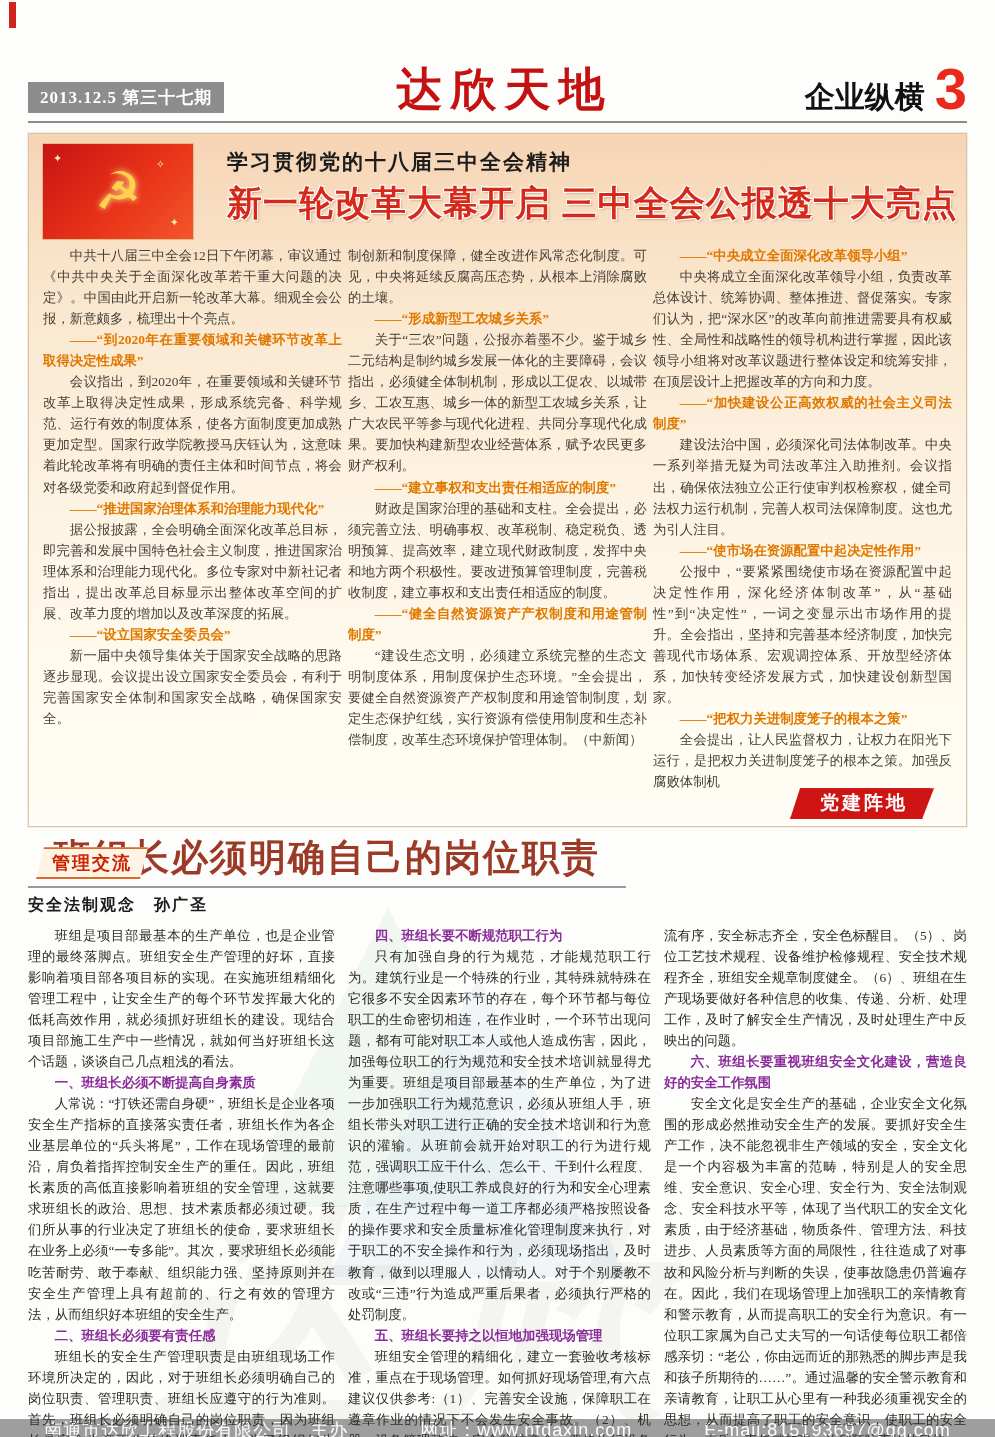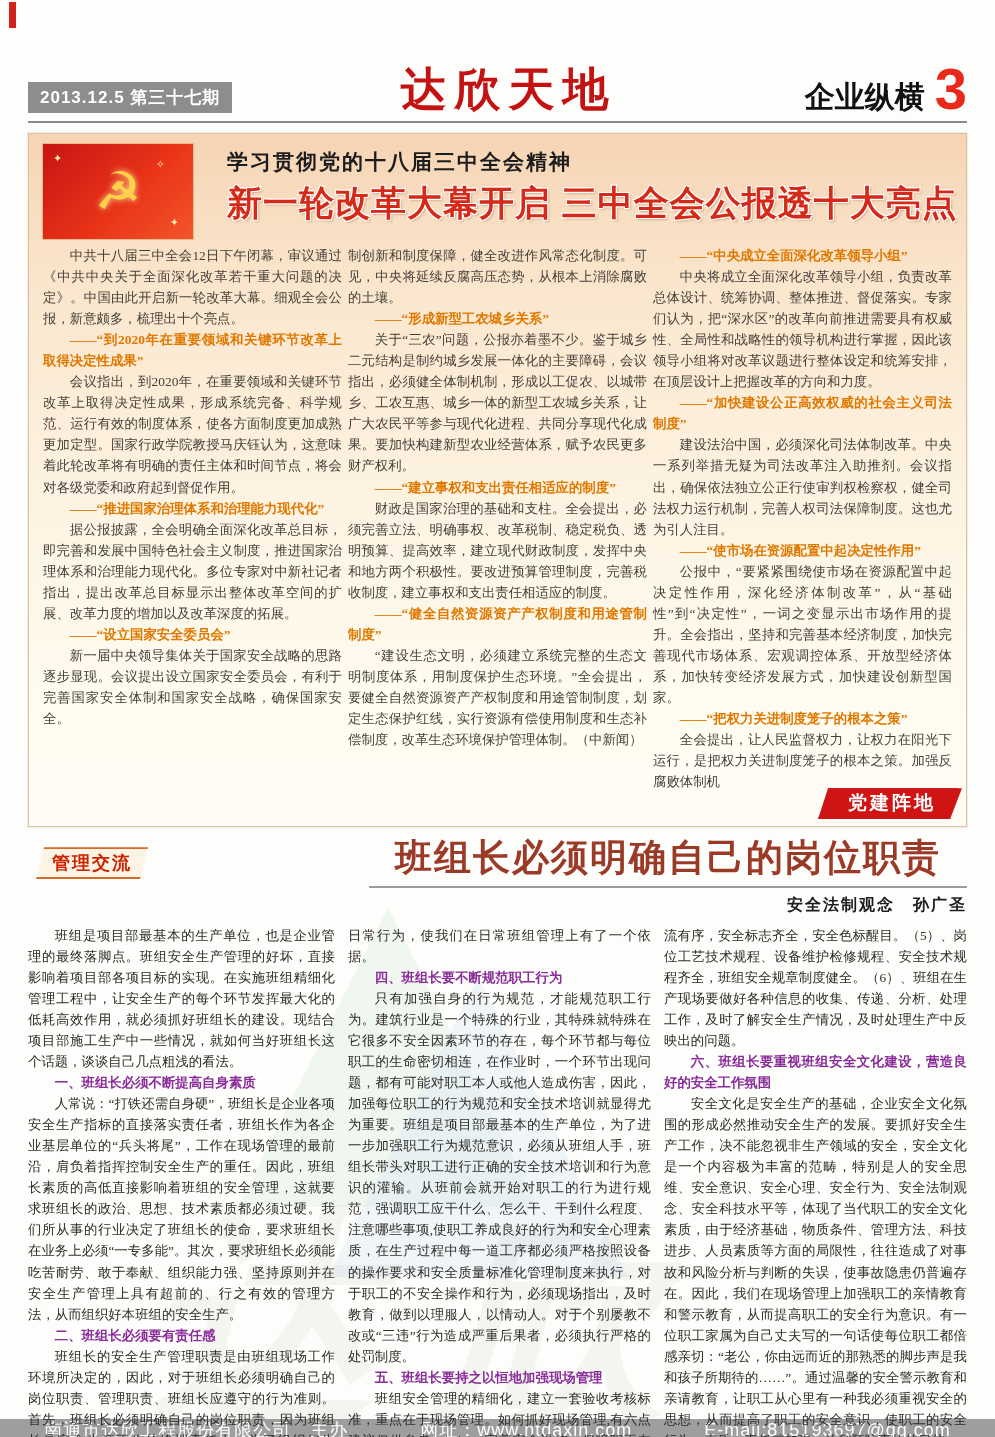--- a/index.html
+++ b/index.html
@@ -5,21 +5,21 @@
   html,body{margin:0;padding:0;}
   body{
     width:995px;height:1437px;position:relative;background:#fdfdfb;
     font-family:"Liberation Serif","DejaVu Serif",serif;color:#333;overflow:hidden;
   }
   .regmark{position:absolute;left:9px;top:2px;width:7px;height:26px;background:#d2231a;}
   .page{padding:0 28px;position:relative;}
 
   
   .header{display:flex;align-items:flex-end;justify-content:space-between;padding-top:62px;}
-  .date-box{background:#8d8d8f;color:#fff;font-family:Liberation Sans, sans-serif;
+  .date-box{background:#8d8d8f;color:#fff;font-family:Liberation Serif, serif;
     font-size:17px;font-weight:bold;padding:4px 12px;letter-spacing:1px;}
   .masthead{color:#c41212;font-size:46px;font-weight:bold;letter-spacing:8px;
     transform:translateX(-10px);line-height:1;}
   .sect-wrap{display:flex;align-items:flex-end;gap:10px;}
   .section-title{font-size:30px;font-weight:bold;color:#111;font-family:"Liberation Sans","DejaVu Sans",sans-serif;line-height:1.1;margin-top:18px;}
   .page-num{color:#e8291c;font-size:58px;font-weight:bold;line-height:.85;font-family:"Liberation Sans","DejaVu Sans",sans-serif;}
   .header-rule{border:0;border-top:2px solid #8e8a8a;margin:8px 0 10px 0;}
 
   
   .top-box{border:1px solid #dcc39c;outline:1px solid #eee;position:relative;
@@ -37,35 +37,35 @@
     letter-spacing:2px;margin-bottom:4px;}
   .headline{font-size:35px;font-weight:bold;color:#d52a1a;font-family:"Liberation Sans","DejaVu Sans",sans-serif;
     letter-spacing:1px;white-space:nowrap;
     text-shadow:-1px -1px 0 #fff,1px -1px 0 #fff,-1px 1px 0 #fff,1px 1px 0 #fff,2px 2px 2px rgba(120,40,0,.25);}
   .cols{display:flex;gap:6px;}
   .col{flex:1;min-width:0;}
   .top-box p{margin:0;font-size:13.4px;line-height:1.57;text-align:justify;color:#443f38;}
   .p-para{text-indent:2em;}
   .p-cont{text-indent:0;}
   .top-box .p-subhead{text-indent:2em;font-weight:bold;color:#e07800;}
-  .flag-badge{position:absolute;right:4px;bottom:7px;background:#cf1414;color:#fff;font-weight:bold;
+  .flag-badge{position:absolute;right:32px;bottom:7px;background:#cf1414;color:#fff;font-weight:bold;
     font-family:"Liberation Sans","DejaVu Sans",sans-serif;font-size:19px;letter-spacing:3px;
     padding:2px 26px 3px 30px;clip-path:polygon(10px 0,100% 0,calc(100% - 12px) 100%,0 100%);
     box-shadow:-4px 0 0 #8f0f0f;}
 
   
   .mid{margin-top:10px;position:relative;}
   .wm{position:absolute;pointer-events:none;z-index:0;}
   .wm1{left:210px;top:70px;width:300px;height:300px;background:#dff0e2;opacity:.45;
     clip-path:polygon(50% 0,100% 100%,0 100%);}
   .wm2{left:300px;top:140px;width:300px;height:300px;background:#dde9f5;opacity:.4;
     clip-path:polygon(50% 0,100% 100%,0 100%);}
   .wm3{left:120px;top:330px;font-size:230px;color:rgba(80,70,60,.05);font-weight:bold;
     font-style:italic;white-space:nowrap;}
-  .mid-head{position:relative;text-align:right;z-index:1;}
+  .mid-head{position:relative;text-align:left;z-index:1;}
   .badge-mgmt{position:absolute;left:4px;top:10px;background:#fdf4e6;color:#cc2200;font-weight:bold;
     font-family:"Liberation Sans","DejaVu Sans",sans-serif;font-size:18px;letter-spacing:2px;
     padding:2px 20px;border-top:2px solid #d86b2a;border-bottom:2px solid #d86b2a;
     clip-path:polygon(12px 0,calc(100% - 4px) 0,calc(100% - 12px) 100%,4px 100%);}
   .mid-title{display:inline-block;font-size:37px;font-weight:bold;color:#9c3a28;
     font-family:"Liberation Sans","DejaVu Sans",sans-serif;letter-spacing:2px;
     border-bottom:2px solid #9a9a9a;padding:0 26px 6px 26px;line-height:1.15;}
   .byline{font-size:16px;font-weight:bold;color:#1c1c1c;margin:7px 0 9px 0;
     font-family:"Liberation Sans","DejaVu Sans",sans-serif;letter-spacing:2px;}
   .mid-body{display:flex;position:relative;z-index:1;}
@@ -157,21 +157,20 @@
       <div class="mcol1">
           <p class="p-para">班组是项目部最基本的生产单位，也是企业管理的最终落脚点。班组安全生产管理的好坏，直接影响着项目部各项目标的实现。在实施班组精细化管理工程中，让安全生产的每个环节发挥最大化的低耗高效作用，就必须抓好班组长的建设。现结合项目部施工生产中一些情况，就如何当好班组长这个话题，谈谈自己几点粗浅的看法。</p>
           <p class="p-subhead">一、班组长必须不断提高自身素质</p>
           <p class="p-para">人常说：“打铁还需自身硬”，班组长是企业各项安全生产指标的直接落实责任者，班组长作为各企业基层单位的“兵头将尾”，工作在现场管理的最前沿，肩负着指挥控制安全生产的重任。因此，班组长素质的高低直接影响着班组的安全管理，这就要求班组长的政治、思想、技术素质都必须过硬。我们所从事的行业决定了班组长的使命，要求班组长在业务上必须“一专多能”。其次，要求班组长必须能吃苦耐劳、敢于奉献、组织能力强、坚持原则并在安全生产管理上具有超前的、行之有效的管理方法，从而组织好本班组的安全生产。</p>
           <p class="p-subhead">二、班组长必须要有责任感</p>
           <p class="p-para">班组长的安全生产管理职责是由班组现场工作环境所决定的，因此，对于班组长必须明确自己的岗位职责、管理职责、班组长应遵守的行为准则。首先，班组长必须明确自己的岗位职责，因为班组长是安全生产工作的终端责任人，为了组织好生产，班组长必须加强职工队伍的安全、技术素质培训，努力带好队伍，实现安全生产。其次，施工企业及项目部的各项管理制度最终是靠班组长来落实的，因此，我们要求班组长必须保障安全生产，保证贯彻落实好安全生产的方针、政策、制度、事故分析原因等各项工作，组织好班前会，布置好本班任务和安全注意事项。做到跟班作业，把握现场作业的全过程，要做到“腿勤”、“手勤”、“眼勤”、“口勤，”的四勤原则，加强安全质量检查验收，处理安全隐患，严查“三违”。同时,班组长必须规范自己的行为准则，要严守职责，对班组的安全建设和安全生产负责，以身作则，坚决做到不违章指挥，不违章操作，了解职工思想，在安全文化学习和技术培训上必须起到带头做用。</p>
         </div>
       <div class="mright">
         <div class="mright-cols">
           <div class="col">
-              <p class="p-cont">日常行为，使我们在日常班组管理上有了一个依据。</p>
               <p class="p-subhead">四、班组长要不断规范职工行为</p>
               <p class="p-para">只有加强自身的行为规范，才能规范职工行为。建筑行业是一个特殊的行业，其特殊就特殊在它很多不安全因素环节的存在，每个环节都与每位职工的生命密切相连，在作业时，一个环节出现问题，都有可能对职工本人或他人造成伤害，因此，加强每位职工的行为规范和安全技术培训就显得尤为重要。班组是项目部最基本的生产单位，为了进一步加强职工行为规范意识，必须从班组人手，班组长带头对职工进行正确的安全技术培训和行为意识的灌输。从班前会就开始对职工的行为进行规范，强调职工应干什么、怎么干、干到什么程度、注意哪些事项,使职工养成良好的行为和安全心理素质，在生产过程中每一道工序都必须严格按照设备的操作要求和安全质量标准化管理制度来执行，对于职工的不安全操作和行为，必须现场指出，及时教育，做到以理服人，以情动人。对于个别屡教不改或“三违”行为造成严重后果者，必须执行严格的处罚制度。</p>
               <p class="p-subhead">五、班组长要持之以恒地加强现场管理</p>
               <p class="p-para">班组安全管理的精细化，建立一套验收考核标准，重点在于现场管理。如何抓好现场管理,有六点建议仅供参考:（1）、完善安全设施，保障职工在遵章作业的情况下不会发生安全事故。（2）、机器、设备管理整洁，安全防护齐全，严格执行设备巡检制度，及时消除事故隐患。（3）、班组人员必须经过三及安全教育培训，考核合格后才能上岗，严格执行安全纪律、工艺要求、劳动纪律，各种记录做到标准化、规范化记录。（4）、材料、配件摆放整齐，各种工具器材实行定置化，做到物</p>
             </div>
           <div class="col">
               <p class="p-cont">流有序，安全标志齐全，安全色标醒目。（5）、岗位工艺技术规程、设备维护检修规程、安全技术规程齐全，班组安全规章制度健全。（6）、班组在生产现场要做好各种信息的收集、传递、分析、处理工作，及时了解安全生产情况，及时处理生产中反映出的问题。</p>
               <p class="p-subhead">六、班组长要重视班组安全文化建设，营造良好的安全工作氛围</p>
               <p class="p-para">安全文化是安全生产的基础，企业安全文化氛围的形成必然推动安全生产的发展。要抓好安全生产工作，决不能忽视非生产领域的安全，安全文化是一个内容极为丰富的范畴，特别是人的安全思维、安全意识、安全心理、安全行为、安全法制观念、安全科技水平等，体现了当代职工的安全文化素质，由于经济基础，物质条件、管理方法、科技进步、人员素质等方面的局限性，往往造成了对事故和风险分析与判断的失误，使事故隐患仍普遍存在。因此，我们在现场管理上加强职工的亲情教育和警示教育，从而提高职工的安全行为意识。有一位职工家属为自己丈夫写的一句话使每位职工都倍感亲切：“老公，你由远而近的那熟悉的脚步声是我和孩子所期待的……”。通过温馨的安全警示教育和亲请教育，让职工从心里有一种我必须重视安全的思想，从而提高了职工的安全意识，使职工的安全行为、素质、责任感加强，达到预防事故的目的。</p>
             </div>

